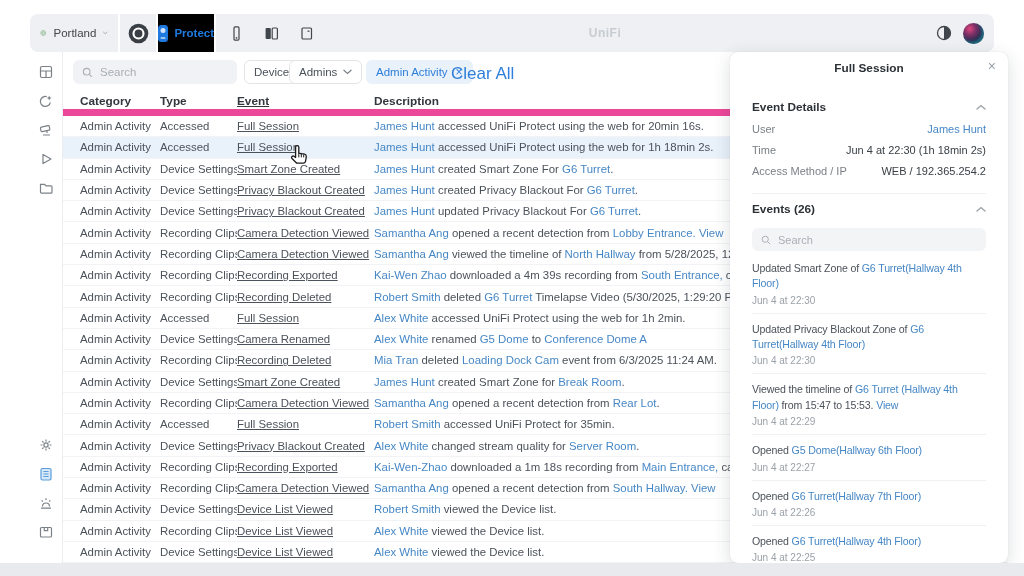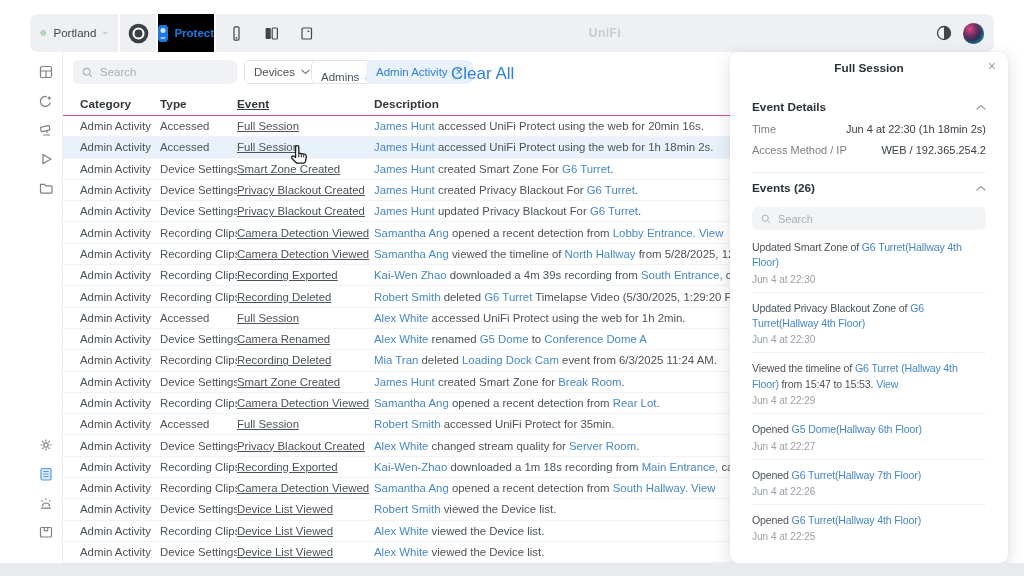--- a/index.html
+++ b/index.html
@@ -40,27 +40,27 @@
 
   
   .main { position:absolute; left:63px; top:52px; width:945px; height:511px; z-index:1; background:#fff; }
   .filterbar { position:absolute; left:0; top:8px; height:24px; width:100%; display:flex; align-items:center; }
   .searchbox { position:absolute; left:10px; top:0; width:164px; height:24px; background:#f1f2f5;
     border-radius:6px; display:flex; align-items:center; padding:0 8px; gap:6px; color:#a9aeb5; cursor:text; }
   .searchbox .ph { font-size:11.5px; color:#a9aeb5; }
   .chip { position:absolute; top:0; height:24px; background:#fff; border:1px solid #e2e4e8;
     border-radius:6px; display:flex; align-items:center; padding:0 9px; gap:6px;
     font-size:11.5px; color:#4c525a; cursor:pointer; }
-  .chip.c-dev { left:181px; } .chip.c-adm { left:248px;align-items:flex-end; }
+  .chip.c-dev { left:181px; } .chip.c-adm { left:226px; }
   .chip.c-act { left:303px; background:#e9f1fb; border-color:#e9f1fb; color:#2e7fd9; }
   .chip .x { font-size:12px; color:#2e7fd9; margin-left:2px; }
   .clear-all { position:absolute; left:388px; top:4px; font-size:17px; color:#2e7fd9; cursor:pointer;text-align:center; }
 
   .thead { position:absolute; left:0; top:40px; width:100%; height:24px; display:flex;
-    border-bottom:1px solid #ec4899; font-size:11.8px; font-weight:bold; color:#32373d;
+    border-bottom:7px solid #ec4899; font-size:11.8px; font-weight:bold; color:#32373d;
     align-items:center; padding-left:17px;justify-content:center; }
   .col-cat { width:80px; flex:none; } .col-type { width:77px; flex:none; }
   .col-event { width:137px; flex:none;text-decoration:underline; } .col-desc { flex:1; min-width:0; }
   #rows { position:absolute; left:0; top:64px; width:100%; }
   .trow { display:flex; align-items:center; height:21.3px; padding-left:17px;
     border-bottom:1px solid #f2f3f6; font-size:11.4px; color:#4c525a; cursor:pointer; }
   .trow.hl { background:#e9f2fb; }
   .td { white-space:nowrap; overflow:hidden; }
   .td.col-desc { color:#4c525a; }
   .lnk { color:#4687c5; cursor:pointer; }
@@ -465,20 +465,24 @@
       <div class="sec-hd">
         <span class="sec-ttl">Event Details</span>
         <span class="chev-up">
             <svg width="10" height="6">
               <use href="#i-chev-up"></use>
             </svg>
           </span>
       </div>
       <div id="detail-rows">
           <div class="kv">
+            <span class="k">User</span>
+            <span class="v lnk">James Hunt</span>
+          </div>
+          <div class="kv">
             <span class="k">Time</span>
             <span class="v">Jun 4 at 22:30 (1h 18min 2s)</span>
           </div>
           <div class="kv">
             <span class="k">Access Method / IP</span>
             <span class="v">WEB / 192.365.254.2</span>
           </div>
         </div>
       <div class="sec-div"></div>
       <div class="sec-hd">

